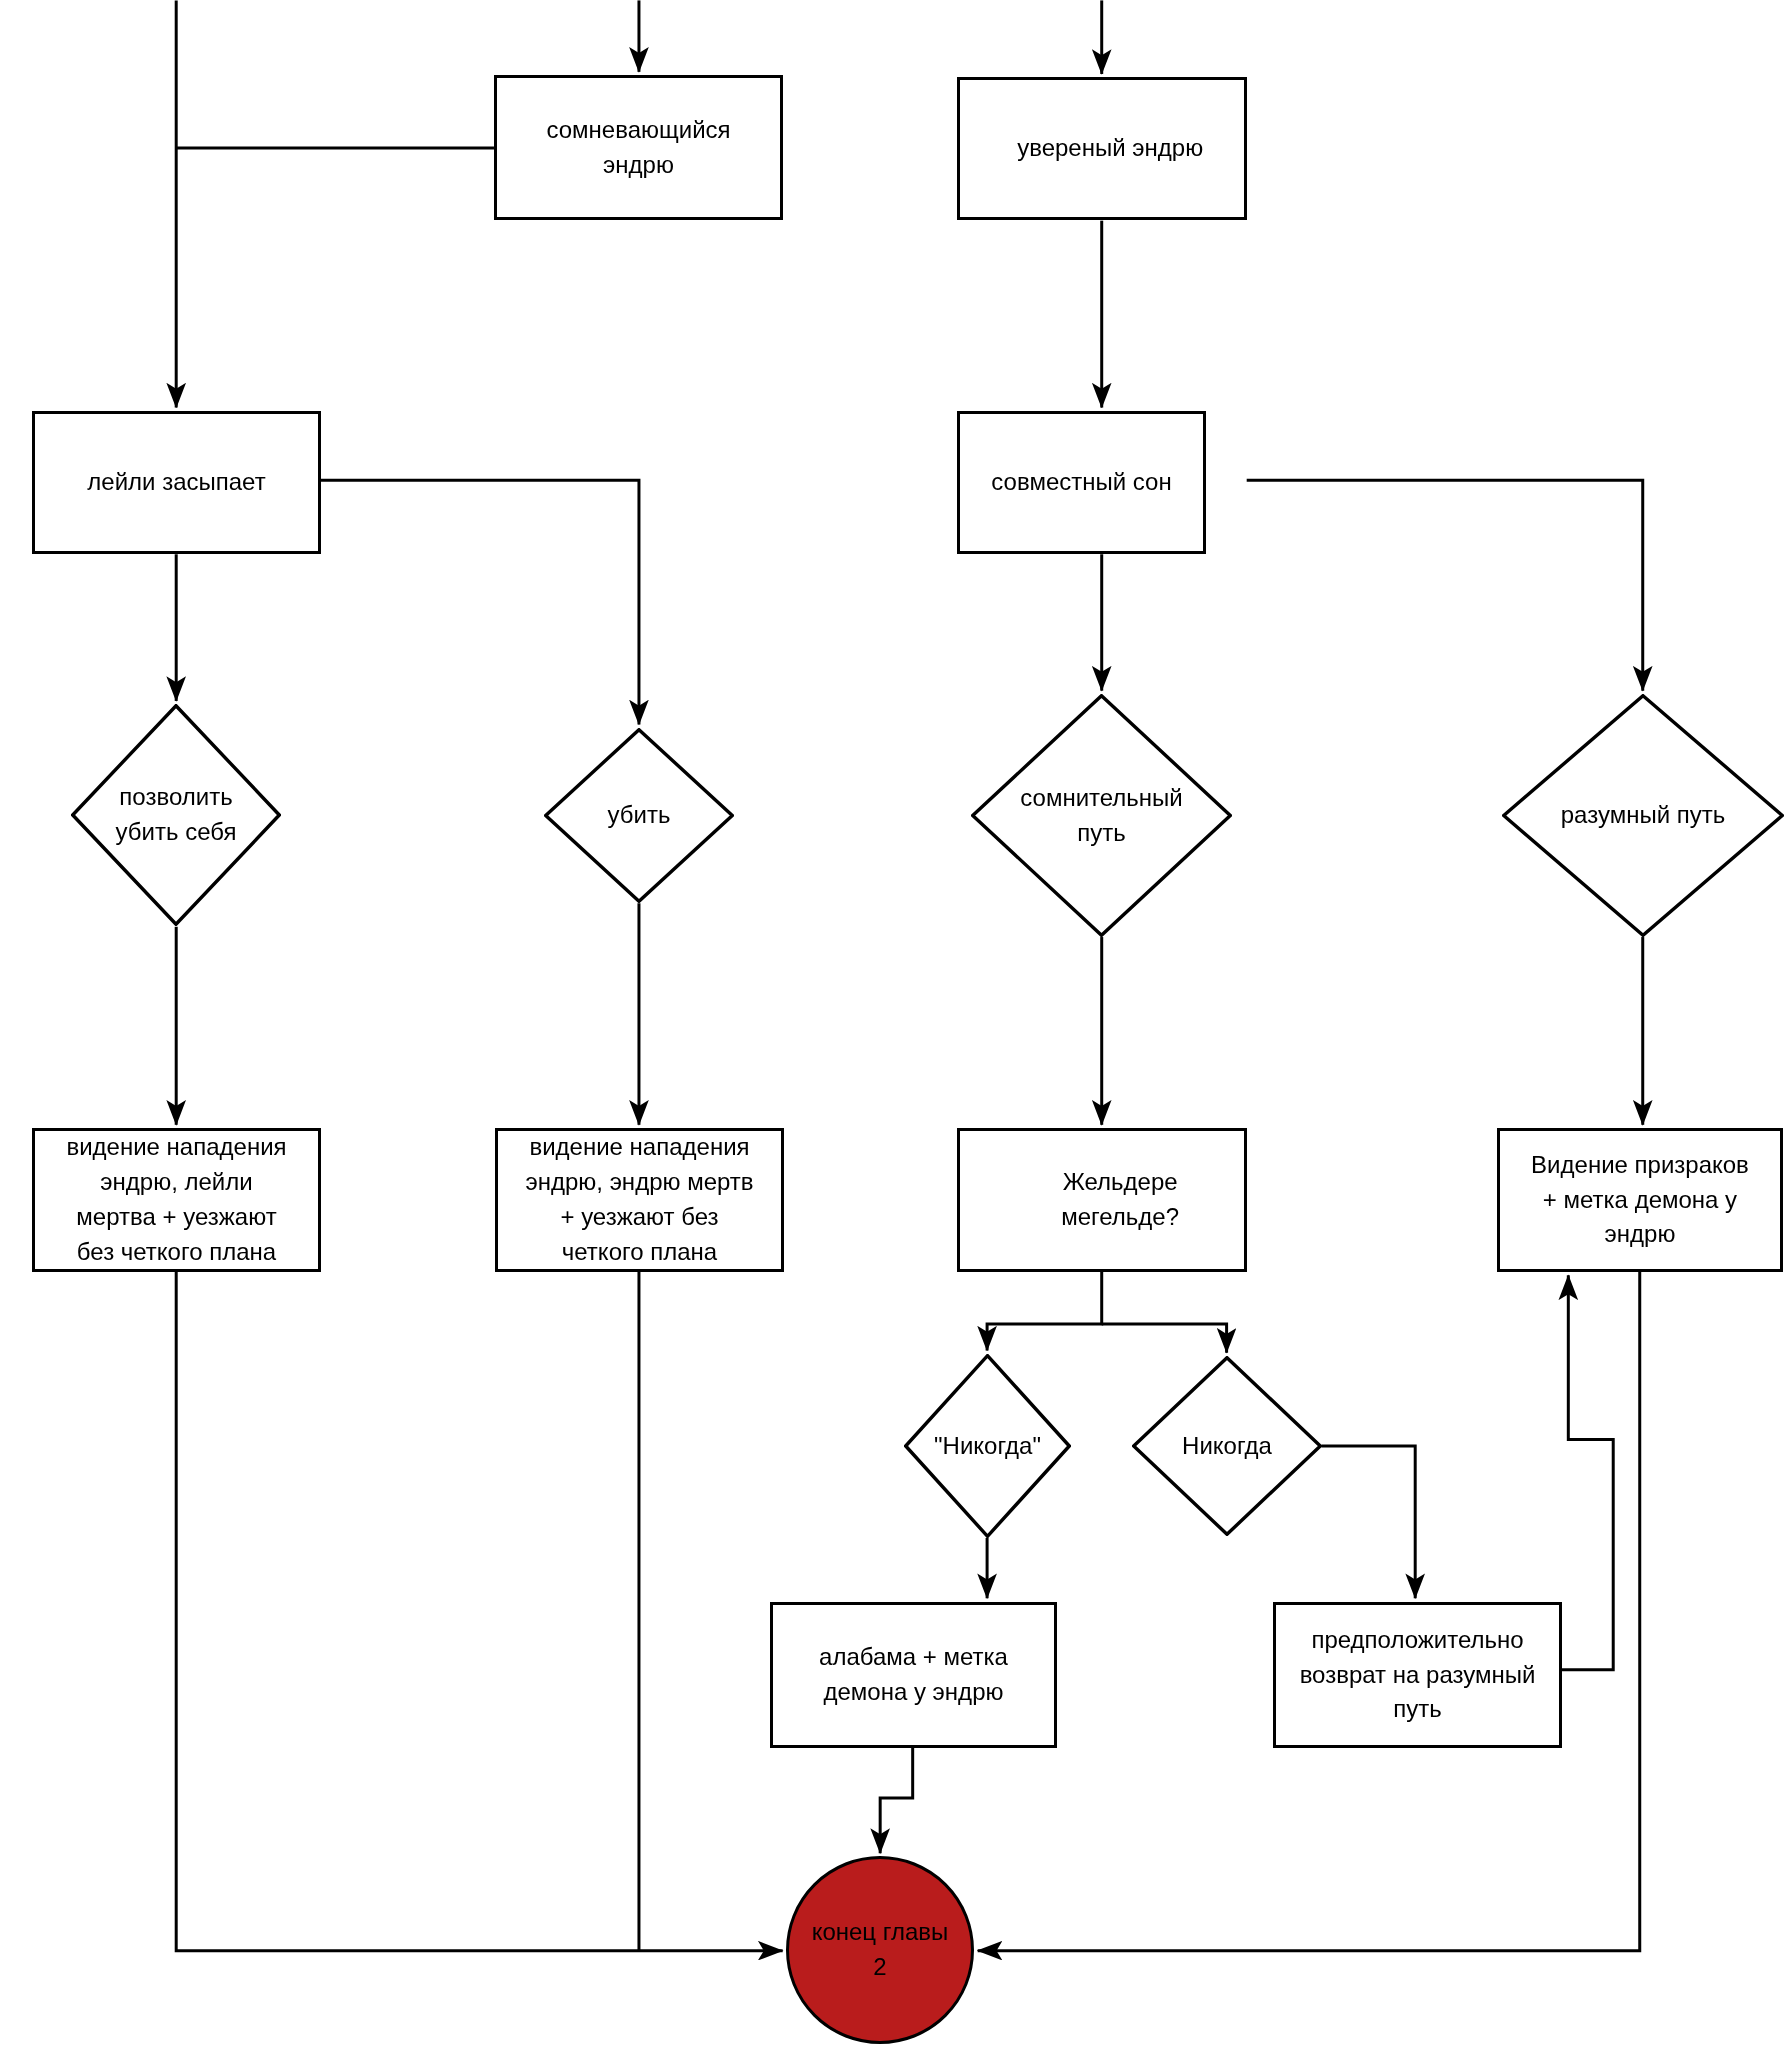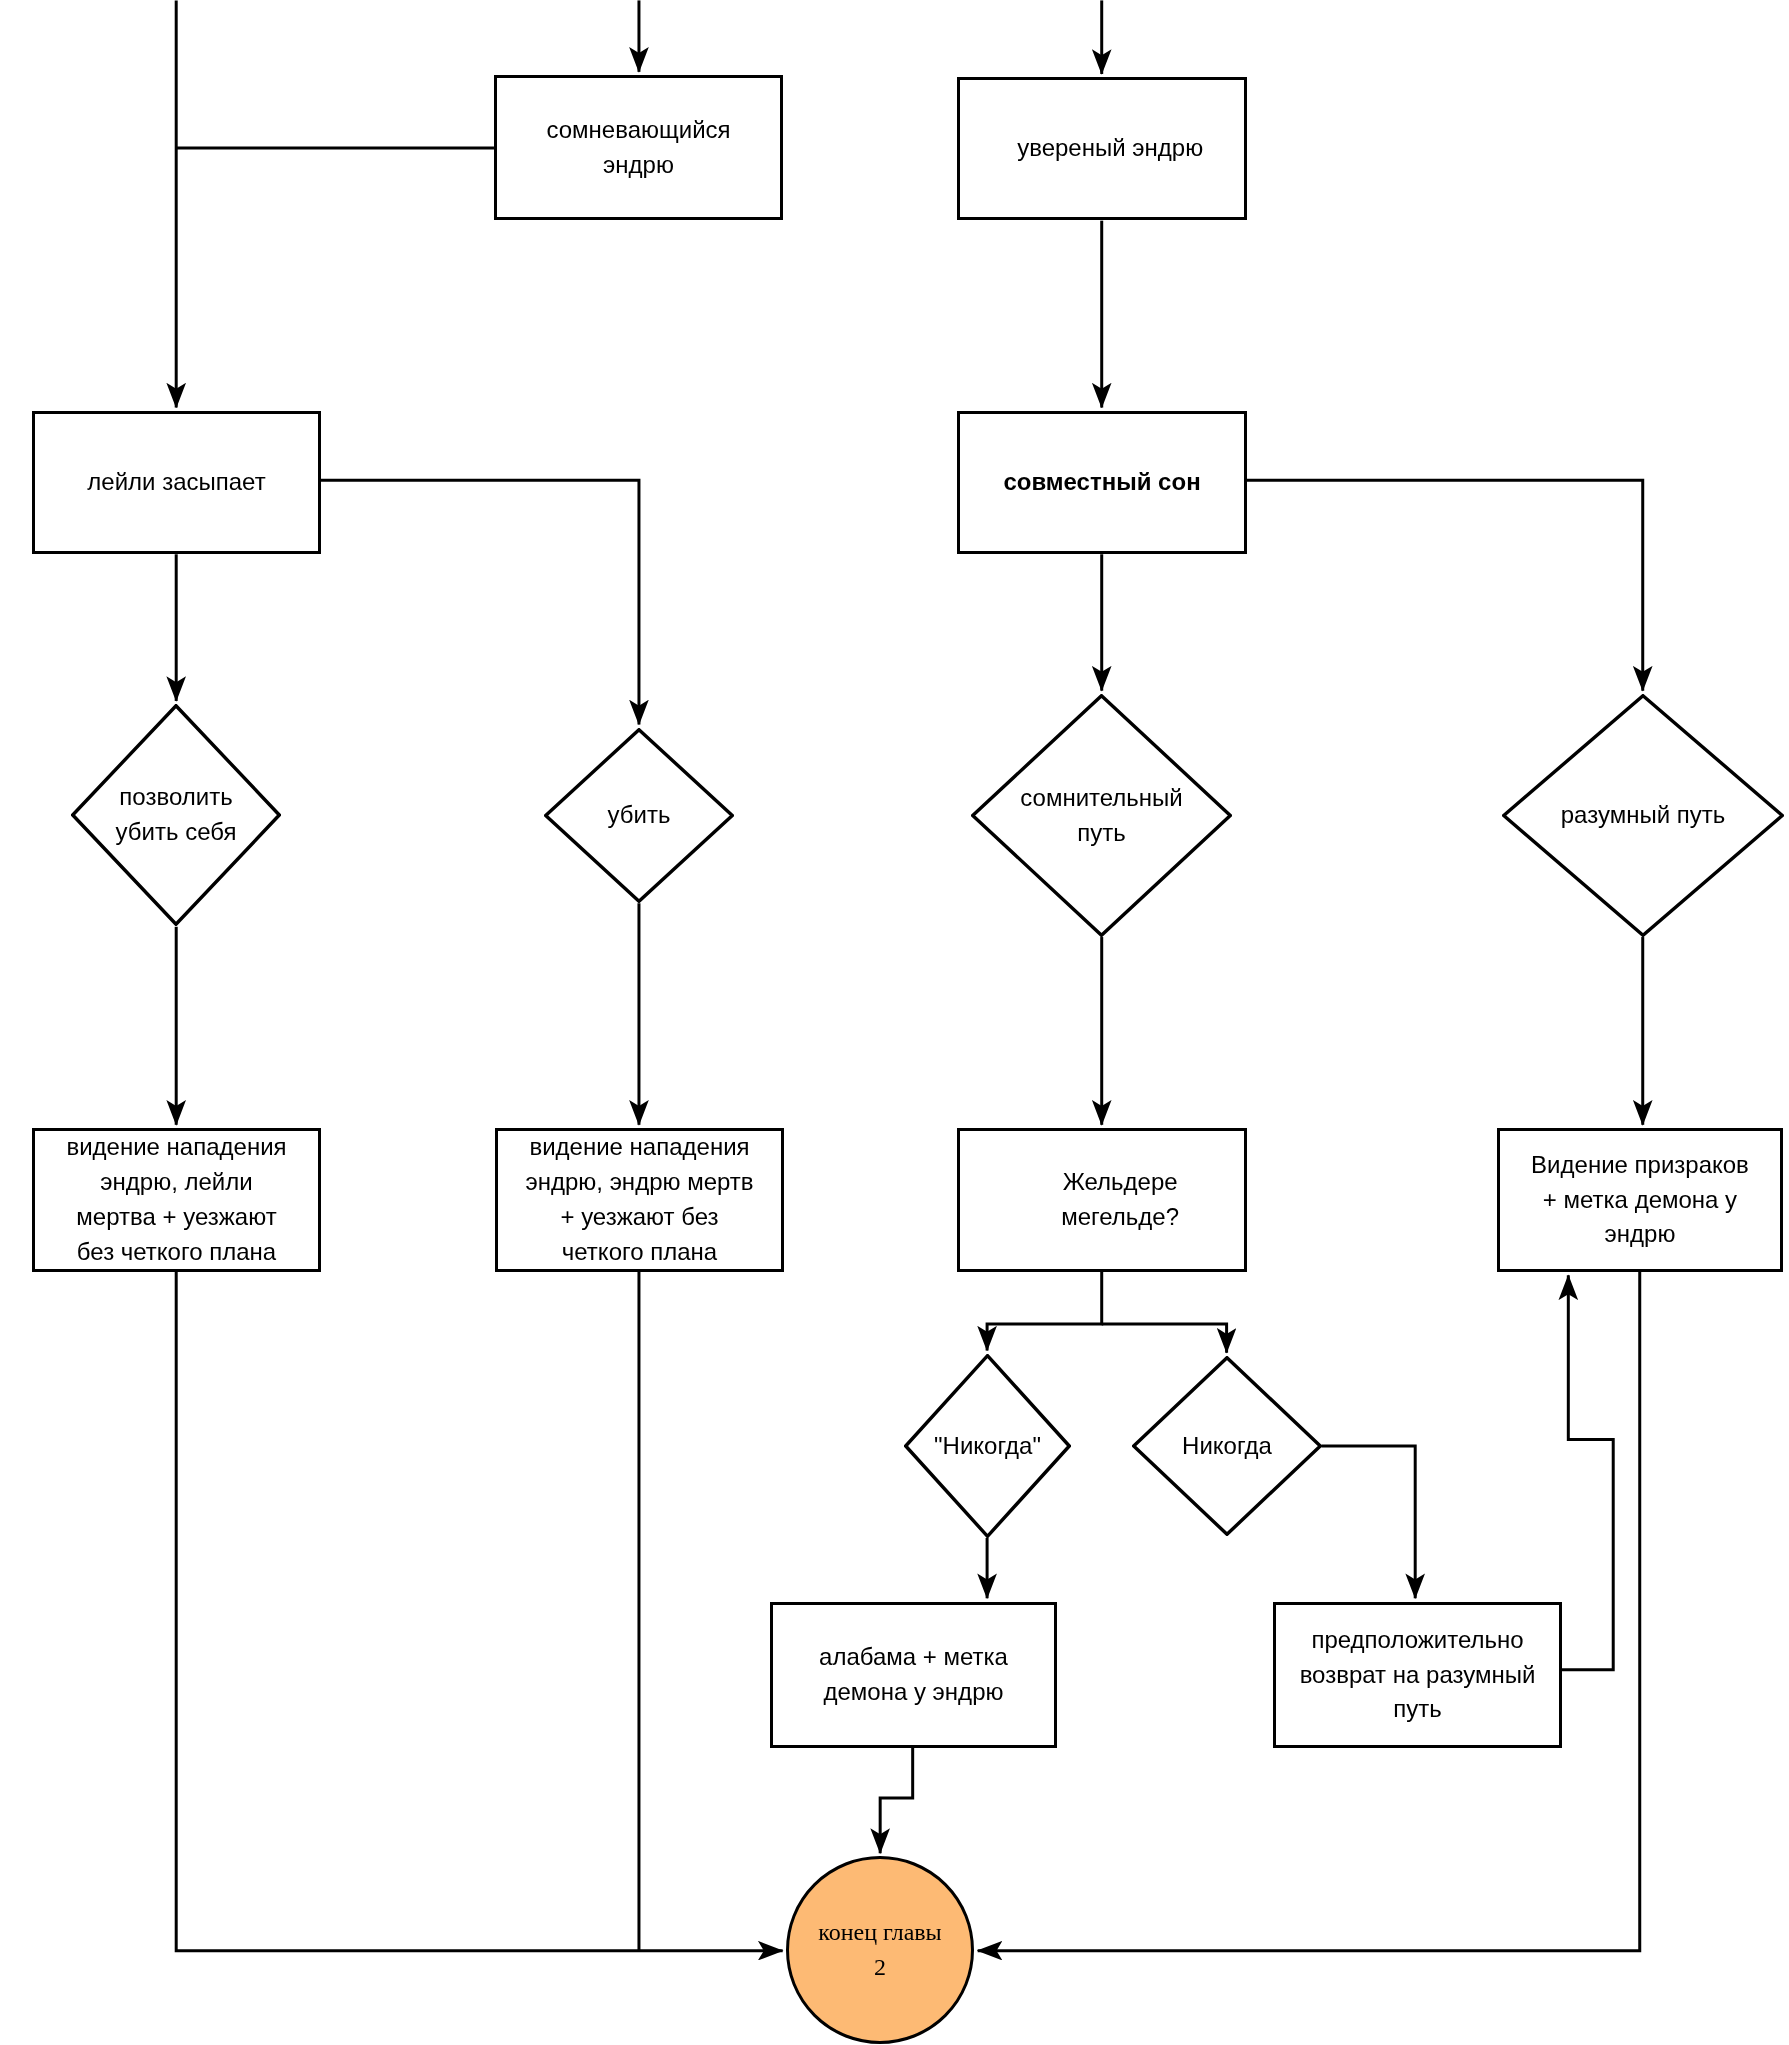--- a/index.html
+++ b/index.html
@@ -50,24 +50,23 @@
     position: absolute;
     left: 0; top: 0;
     width: 100%;
     height: 100%;
   }
   .diamond .label {
     position: relative;
     z-index: 1;
   }
   .circle {
-    background: #fdba74;
+    background: #b91c1c;
     border: 3.4px solid #000000;
     border-radius: 50%;
-    font-family: Liberation Serif, serif;
   }
   .label { display: inline-block; }
 </style>
 </head>
 <body>
 
 <div id="canvas">
 
   <svg id="edges" xmlns="http://www.w3.org/2000/svg" viewBox="0 0 4183 4782" width="1789" height="2046">
     <defs>
@@ -106,21 +105,21 @@
   </div>
 
   <div class="node box" style="left:957px; top:77px; width:290px; height:143px;padding-left:24px;">
     <span class="label">увереный эндрю</span>
   </div>
 
   <div class="node box" style="left:32px; top:411px; width:289px; height:143px;">
     <span class="label">лейли засыпает</span>
   </div>
 
-  <div class="node box" style="left:957px; top:411px; width:290px; height:143px;font-weight:bold;">
+  <div class="node box" style="left:957px; top:411px; width:249px; height:143px;">
     <span class="label">совместный сон</span>
   </div>
 
   <div class="node diamond" style="left:544px; top:728px; width:190px; height:175px;">
     <svg viewBox="0 0 444 410" preserveAspectRatio="none">
       <polygon points="222,4 440,205 222,406 4,205" fill="#ffffff" stroke="#000000" stroke-width="8"></polygon>
     </svg>
     <span class="label">убить</span>
   </div>
 

